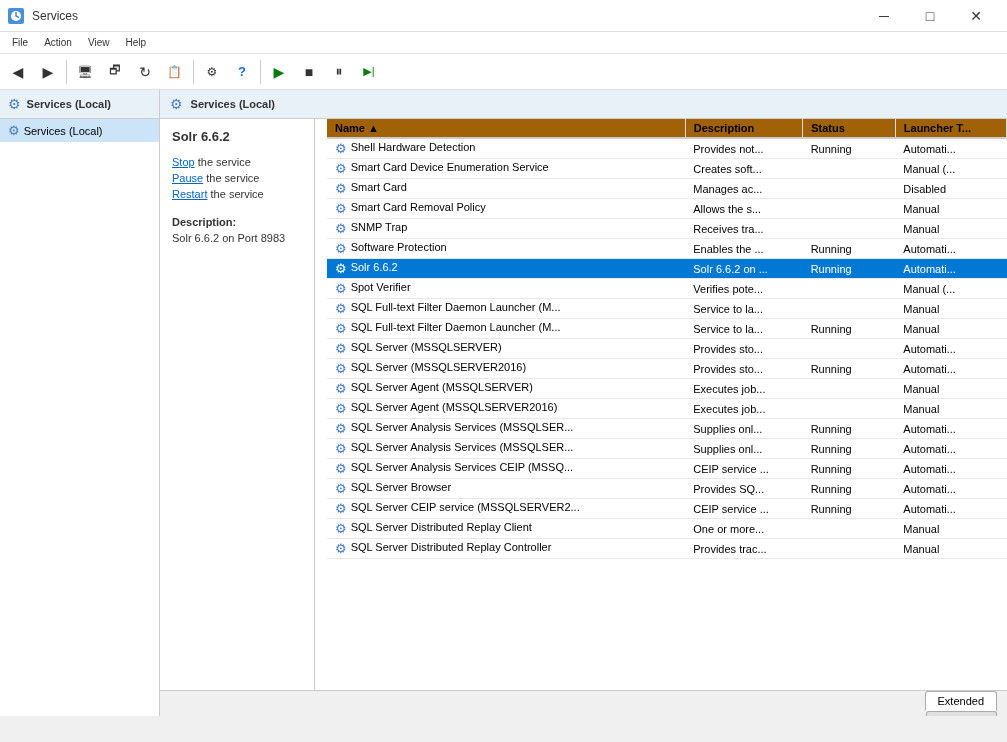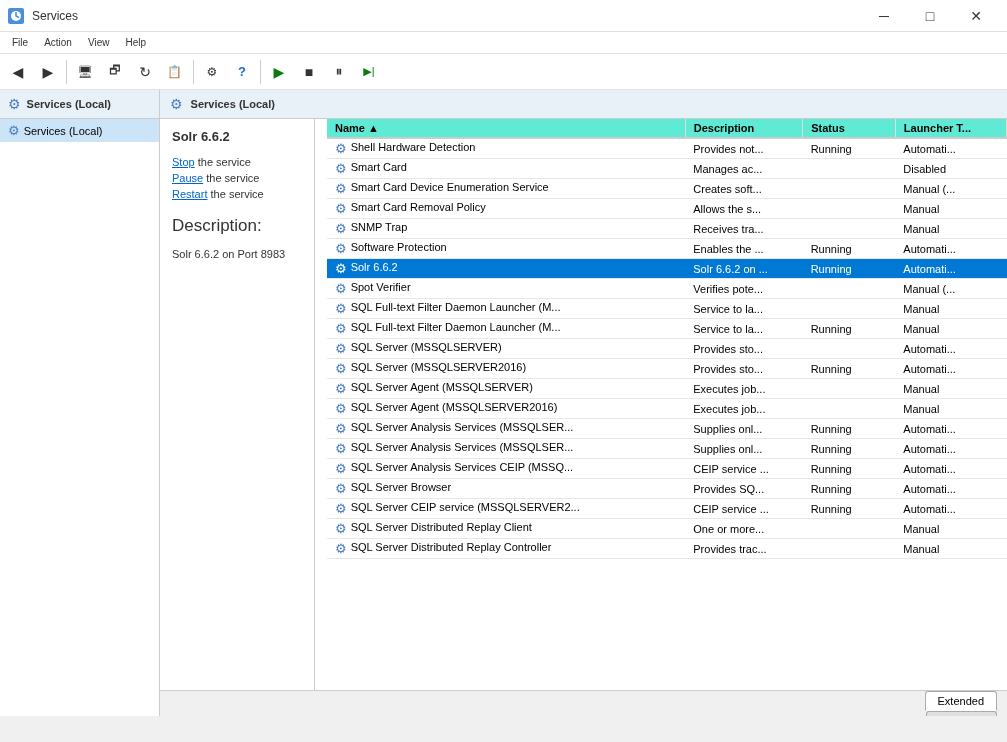--- a/index.html
+++ b/index.html
@@ -79,28 +79,28 @@
 
     
     .info-panel {
       width: 155px; min-width: 155px; padding: 10px 12px;
       border-right: 1px solid #ccc; background: #fff;
       font-size: 11px; color: #333;
     }
     .info-panel-title { font-size: 13px; font-weight: bold; margin-bottom: 12px; color: #333; }
     .info-panel-link { color: #0066cc; text-decoration: underline; cursor: pointer; }
     .info-panel-action { margin-bottom: 4px; }
-    .info-panel-desc-label { font-size: 17px; font-weight: normal; margin-top: 16px; margin-bottom: 12px; }
+    .info-panel-desc-label { font-size: 11px; font-weight: bold; margin-top: 16px; margin-bottom: 4px; }
     .info-panel-desc-text { font-size: 11px; color: #333; }
 
     
     .services-table-container { flex: 1; overflow: auto; }
     .services-table { width: 100%; border-collapse: collapse; font-size: 11px; }
     .services-table th {
-      background: #5eead4; border-bottom: 2px solid #ccc;
+      background: #a16207; border-bottom: 2px solid #ccc;
       padding: 3px 8px; text-align: left; font-weight: bold;
       position: sticky; top: 0; white-space: nowrap; cursor: pointer;
       border-right: 1px solid #ddd;
       margin-left: 16px;
     }
     .services-table td {
       padding: 2px 8px; border-bottom: 1px solid #e8e8e8;
       white-space: nowrap; overflow: hidden; max-width: 0;
     }
     .services-table tr.selected td { background: #0078d4; color: white; }
@@ -225,30 +225,30 @@
             </tr>
           </thead>
           <tbody id="services-tbody">
           <tr>
                 <td class="col-name"><span style="font-size:13px; margin-right:4px; color:#4a7ebf; vertical-align:middle;">⚙</span>Shell Hardware Detection</td>
                 <td class="col-desc">Provides not...</td>
                 <td class="col-status">Running</td>
                 <td class="col-startup">Automati...</td>
               </tr>
               <tr>
+                <td class="col-name"><span style="font-size:13px; margin-right:4px; color:#4a7ebf; vertical-align:middle;">⚙</span>Smart Card Device Enumeration Service</td>
+                <td class="col-desc">Creates soft...</td>
+                <td class="col-status"></td>
+                <td class="col-startup">Manual (...</td>
+              </tr>
+              <tr>
                 <td class="col-name"><span style="font-size:13px; margin-right:4px; color:#4a7ebf; vertical-align:middle;">⚙</span>Smart Card</td>
                 <td class="col-desc">Manages ac...</td>
                 <td class="col-status"></td>
                 <td class="col-startup">Disabled</td>
-              </tr>
-              <tr>
-                <td class="col-name"><span style="font-size:13px; margin-right:4px; color:#4a7ebf; vertical-align:middle;">⚙</span>Smart Card Device Enumeration Service</td>
-                <td class="col-desc">Creates soft...</td>
-                <td class="col-status"></td>
-                <td class="col-startup">Manual (...</td>
               </tr>
               <tr>
                 <td class="col-name"><span style="font-size:13px; margin-right:4px; color:#4a7ebf; vertical-align:middle;">⚙</span>Smart Card Removal Policy</td>
                 <td class="col-desc">Allows the s...</td>
                 <td class="col-status"></td>
                 <td class="col-startup">Manual</td>
               </tr>
               <tr>
                 <td class="col-name"><span style="font-size:13px; margin-right:4px; color:#4a7ebf; vertical-align:middle;">⚙</span>SNMP Trap</td>
                 <td class="col-desc">Receives tra...</td>

